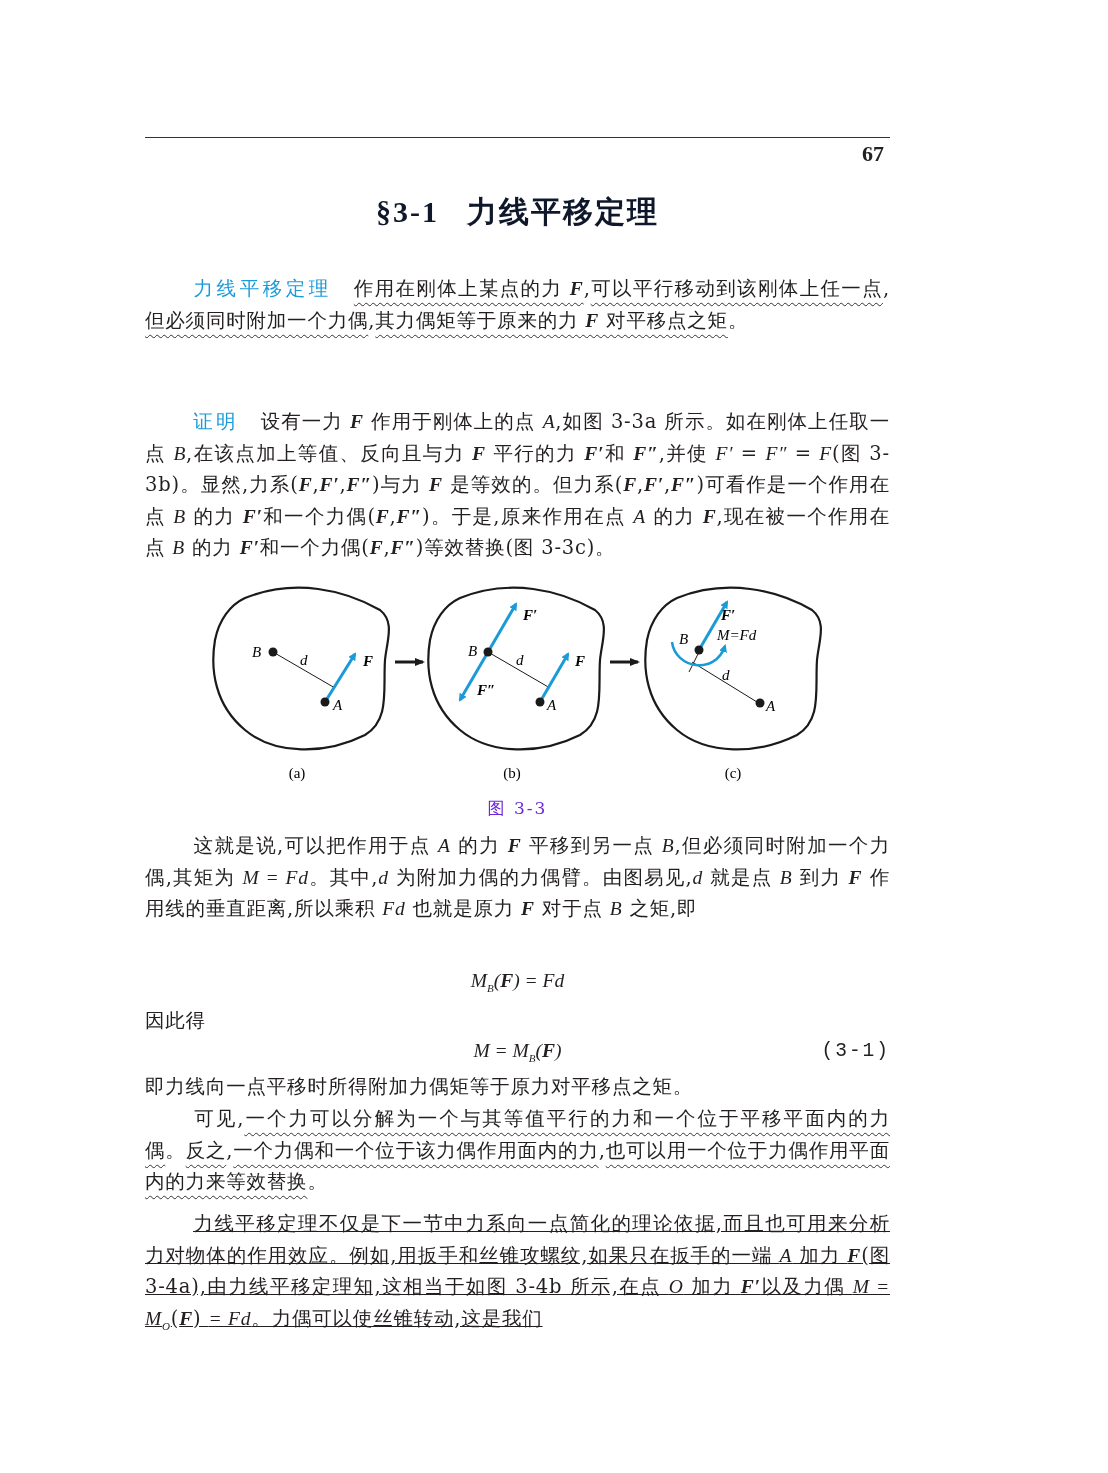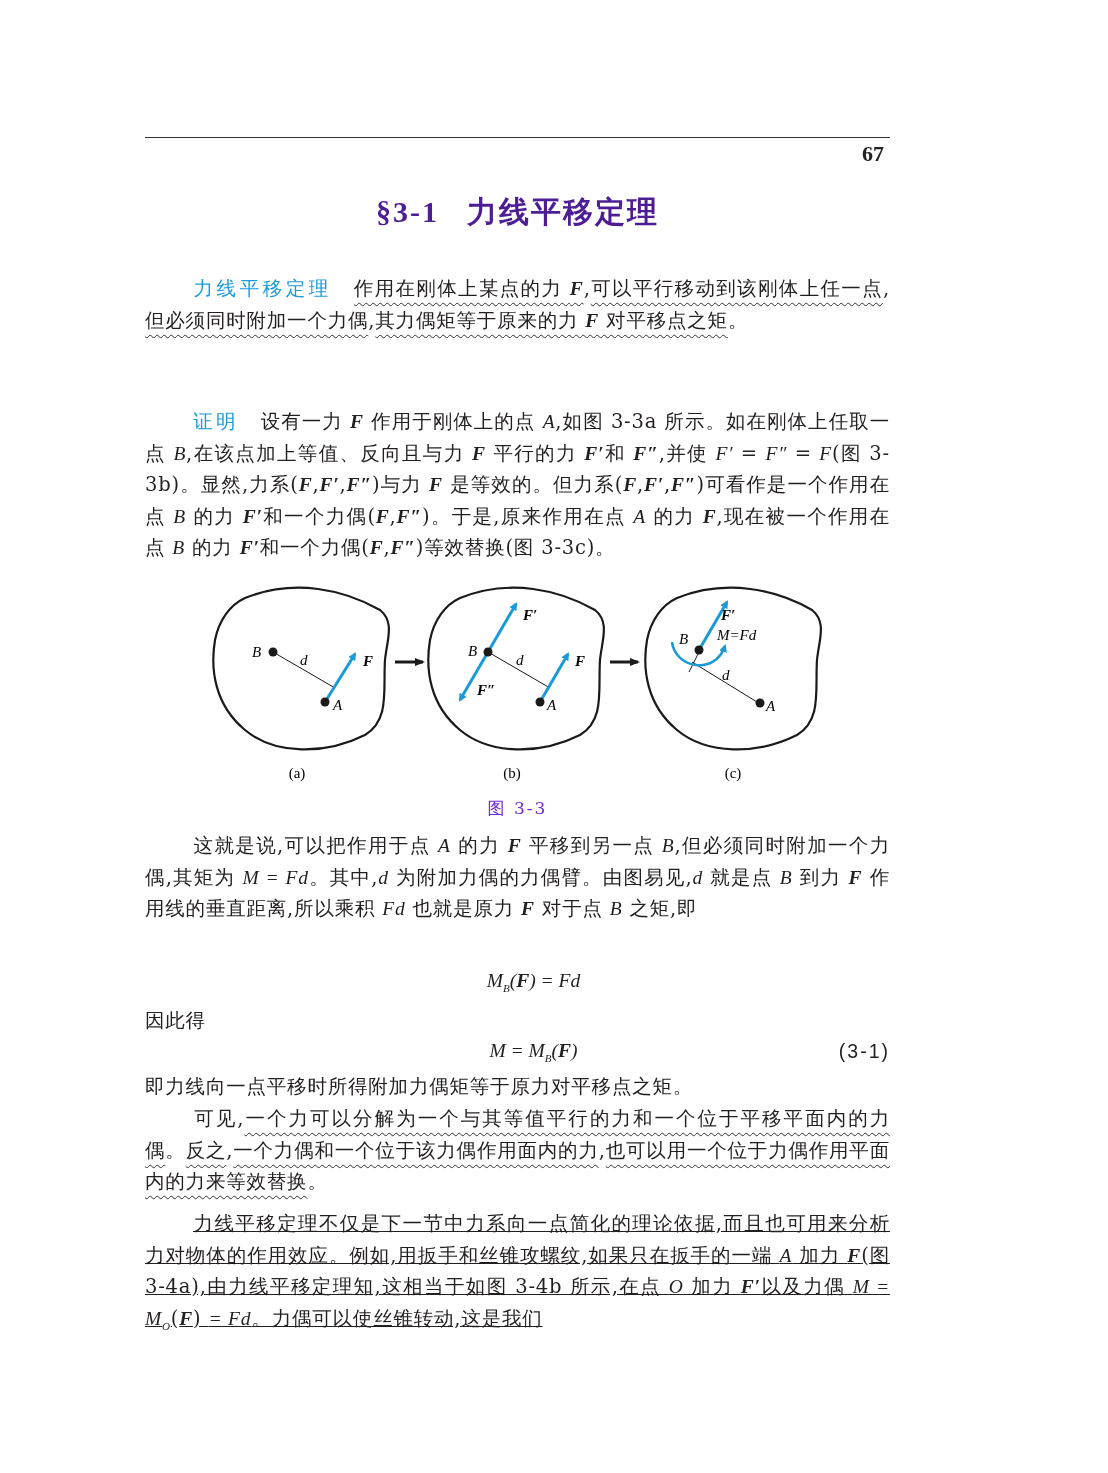--- a/index.html
+++ b/index.html
@@ -17,21 +17,21 @@
       position: absolute; left: 0; right: 0; top: 2px; text-align: center;
       font-size: 17px; letter-spacing: 3px; color: #333;
       font-family: "DejaVu Sans", "Liberation Sans", sans-serif;
     }
     .page-number {
       position: absolute; right: 6px; top: -2px; font-size: 22px; font-weight: bold;
       font-family: "Liberation Serif", serif; color: #222; margin-top: 40px;
     }
     .section-title {
       position: absolute; top: 192px; left: 0; width: 745px; text-align: center;
-      font-size: 30px; font-weight: bold; color: #4c1d95; letter-spacing: 2px;
+      font-size: 30px; font-weight: bold; color: #0f172a; letter-spacing: 2px;
     }
     .section-title .num { margin-right: 28px; font-family: "Liberation Serif", serif; }
     .para {
       position: absolute; left: 0; width: 745px;
       font-size: 19.5px; line-height: 31.5px; text-align: justify;
       letter-spacing: 0.8px;
     }
     .indent { display: inline-block; width: 48px; }
     .blue-label {
       color: #1a9bd7; font-family: "DejaVu Sans", "Liberation Sans", sans-serif;
@@ -44,26 +44,26 @@
     }
     .b { font-weight: bold; font-style: italic; font-family: "Liberation Serif", serif; }
     .i { font-style: italic; font-family: "Liberation Serif", serif; }
     .figure { position: absolute; left: 60px; top: 580px; width: 660px; height: 215px; }
     .figure svg { position: absolute; left: 0; top: 0; }
     .fig-caption {
       position: absolute; top: 797px; left: 0; width: 745px; text-align: center;
       color: #6d28d9; font-size: 17px; letter-spacing: 2px;
     }
     .eq {
-      position: absolute; left: 16px; width: 745px; text-align: center;
+      position: absolute; left: 0; width: 745px; text-align: center;
       font-size: 19.5px; font-family: "Liberation Serif", serif; font-style: italic;
     }
     .eq-num {
       position: absolute; right: 0; font-size: 19.5px; letter-spacing: 2px;
-      font-family: Liberation Sans, sans-serif;
+      font-family: Liberation Mono, monospace;
     }
     sub { font-size: 11px; }
   </style>
 </head>
 <body>
 
 <div class="page">
 
   <div class="running-head">
     <div class="page-number">67</div>

